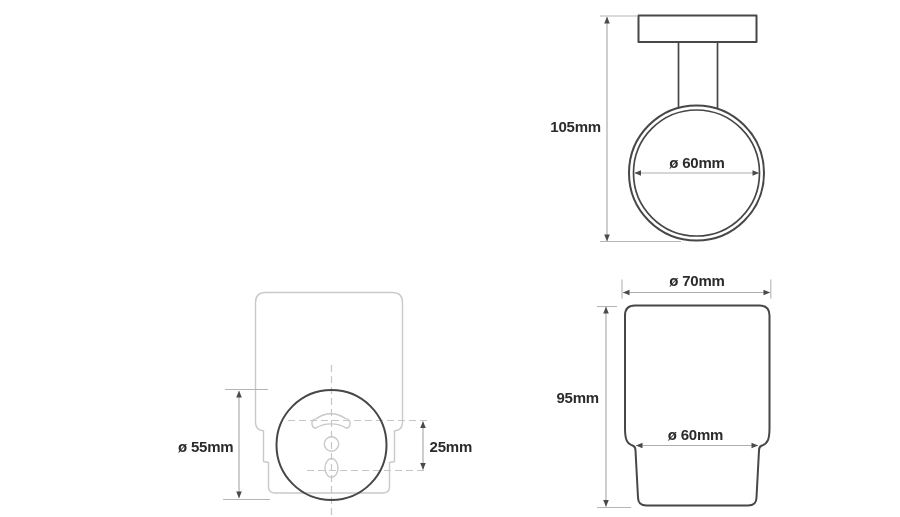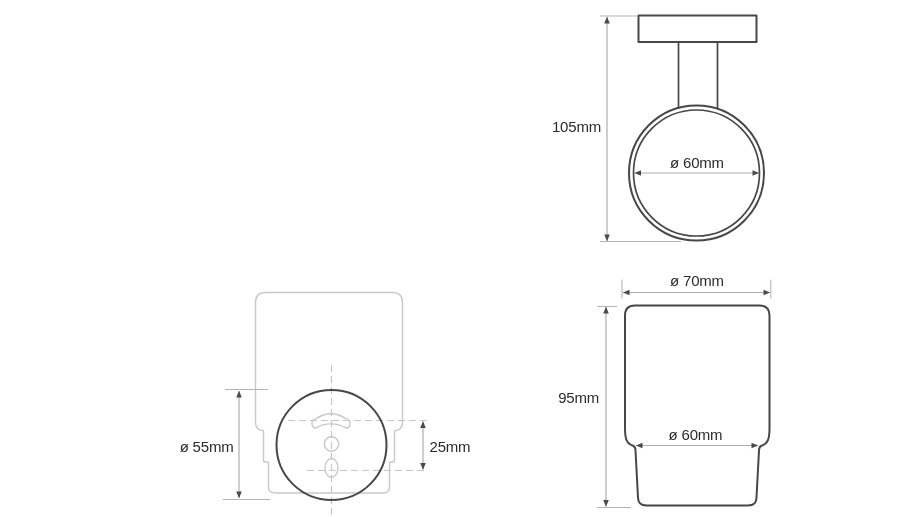--- a/index.html
+++ b/index.html
@@ -7,20 +7,21 @@
     padding: 0;
     background: #ffffff;
   }
   .stage {
     position: relative;
     width: 808px;
     height: 517px;
     background: #ffffff;
     overflow: hidden;
     font-family: "Liberation Sans", sans-serif;
+    font-weight: bold;
   }
   svg { display: block; }
   .outline       { fill: none; stroke: #474747; stroke-width: 2;   stroke-linejoin: round; }
   .outline-thin  { fill: none; stroke: #474747; stroke-width: 1.7; }
   .ghost         { fill: none; stroke: #c9c9c9; stroke-width: 1.4; stroke-linejoin: round; }
   .dim           { fill: none; stroke: #aeaeae; stroke-width: 1.2; }
   .ext           { fill: none; stroke: #b5b5b5; stroke-width: 1.1; }
   .dash          { fill: none; stroke: #c6c6c6; stroke-width: 1.2; stroke-dasharray: 7 4; }
   .dim-label {
     font-family: "Liberation Sans", sans-serif;

